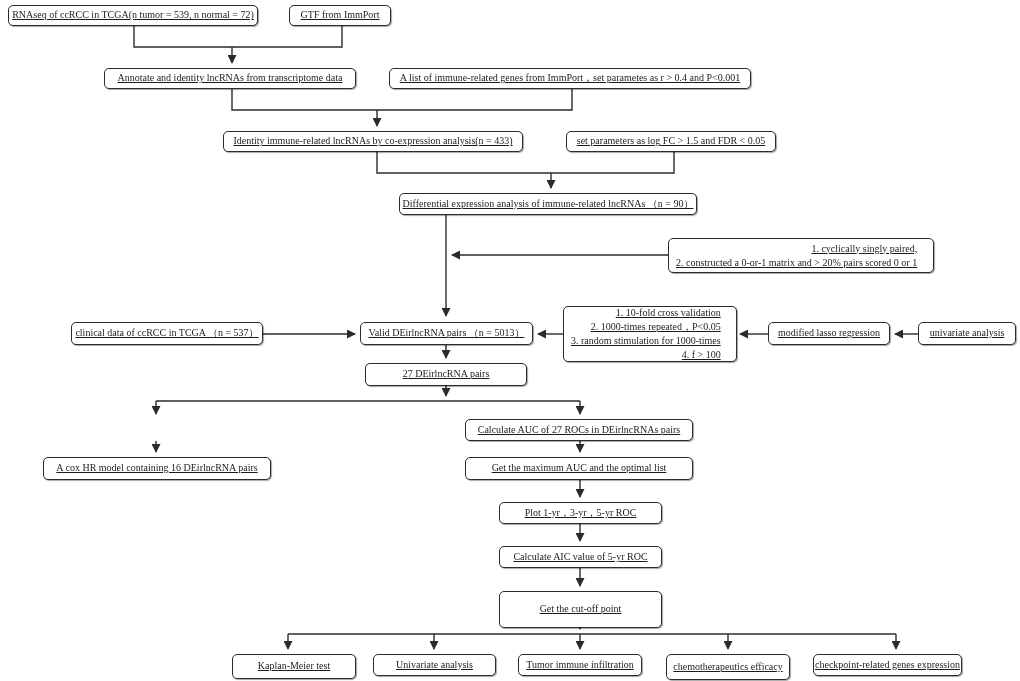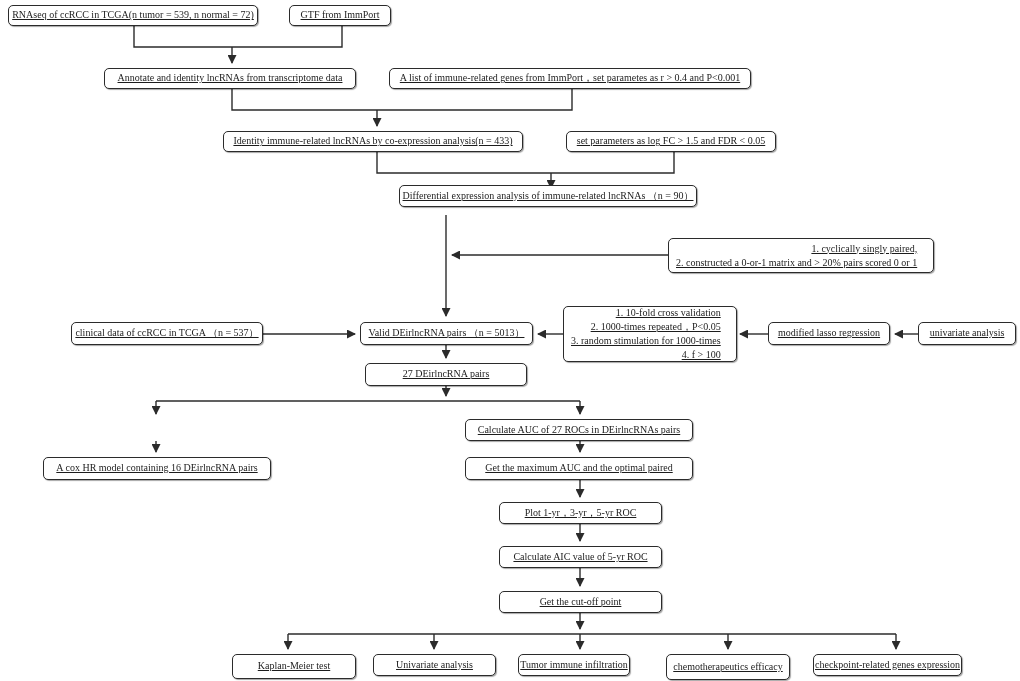--- a/index.html
+++ b/index.html
@@ -89,21 +89,21 @@
   <div class="node" style="left:289px;top:5px;width:102px;height:21px">GTF from ImmPort</div>
 
   <div class="node" style="left:104px;top:68px;width:252px;height:21px">Annotate and identity lncRNAs from transcriptome data</div>
 
   <div class="node" style="left:389px;top:68px;width:362px;height:21px">A list of immune-related genes from ImmPort，set parametes as r &gt; 0.4 and P&lt;0.001</div>
 
   <div class="node" style="left:223px;top:131px;width:300px;height:21px">Identity immune-related lncRNAs by co-expression analysis(n = 433)</div>
 
   <div class="node" style="left:566px;top:131px;width:210px;height:21px">set parameters as log FC &gt; 1.5 and FDR &lt; 0.05</div>
 
-  <div class="node" style="left:399px;top:185px;width:298px;height:22px">Differential expression analysis of immune-related lncRNAs （n = 90）</div>
+  <div class="node" style="left:399px;top:193px;width:298px;height:22px">Differential expression analysis of immune-related lncRNAs （n = 90）</div>
 
   <div class="node multiline" style="left:668px;top:238px;width:266px;height:35px">1. cyclically singly paired,
 2. constructed a 0-or-1 matrix and  &gt; 20% pairs scored 0 or 1</div>
 
   <div class="node" style="left:71px;top:322px;width:192px;height:23px">clinical data of ccRCC in TCGA （n = 537）</div>
 
   <div class="node" style="left:360px;top:322px;width:173px;height:23px">Valid DEirlncRNA pairs （n = 5013）</div>
 
   <div class="node multiline" style="left:563px;top:306px;width:174px;height:56px">1. 10-fold cross validation
 2. 1000-times repeated，P&lt;0.05
@@ -114,31 +114,31 @@
 
   <div class="node" style="left:918px;top:322px;width:98px;height:23px">univariate analysis</div>
 
   <div class="node" style="left:365px;top:363px;width:162px;height:23px">27 DEirlncRNA pairs</div>
 
 
   <div class="node" style="left:465px;top:419px;width:228px;height:22px">Calculate AUC of 27 ROCs in DEirlncRNAs pairs</div>
 
   <div class="node" style="left:43px;top:457px;width:228px;height:23px">A cox HR model containing 16 DEirlncRNA pairs</div>
 
-  <div class="node" style="left:465px;top:457px;width:228px;height:23px">Get the maximum AUC and the optimal paired</div>
+  <div class="node" style="left:465px;top:457px;width:228px;height:23px">Get the maximum AUC and the optimal list</div>
 
   <div class="node" style="left:499px;top:502px;width:163px;height:22px">Plot 1-yr，3-yr，5-yr ROC</div>
 
   <div class="node" style="left:499px;top:546px;width:163px;height:22px">Calculate AIC value of 5-yr ROC</div>
 
-  <div class="node" style="left:499px;top:591px;width:163px;height:22px">Get the cut-off point</div>
+  <div class="node" style="left:499px;top:591px;width:163px;height:37px">Get the cut-off point</div>
 
   <div class="node" style="left:232px;top:654px;width:124px;height:25px">Kaplan-Meier test</div>
 
   <div class="node" style="left:373px;top:654px;width:123px;height:22px">Univariate analysis</div>
 
-  <div class="node" style="left:518px;top:654px;width:112px;height:22px">Tumor immune infiltration</div>
+  <div class="node" style="left:518px;top:654px;width:124px;height:22px">Tumor immune infiltration</div>
 
   <div class="node" style="left:666px;top:654px;width:124px;height:26px">chemotherapeutics efficacy</div>
 
   <div class="node" style="left:813px;top:654px;width:149px;height:22px">checkpoint-related genes expression</div>
 
 </div>
 
 </body></html>

